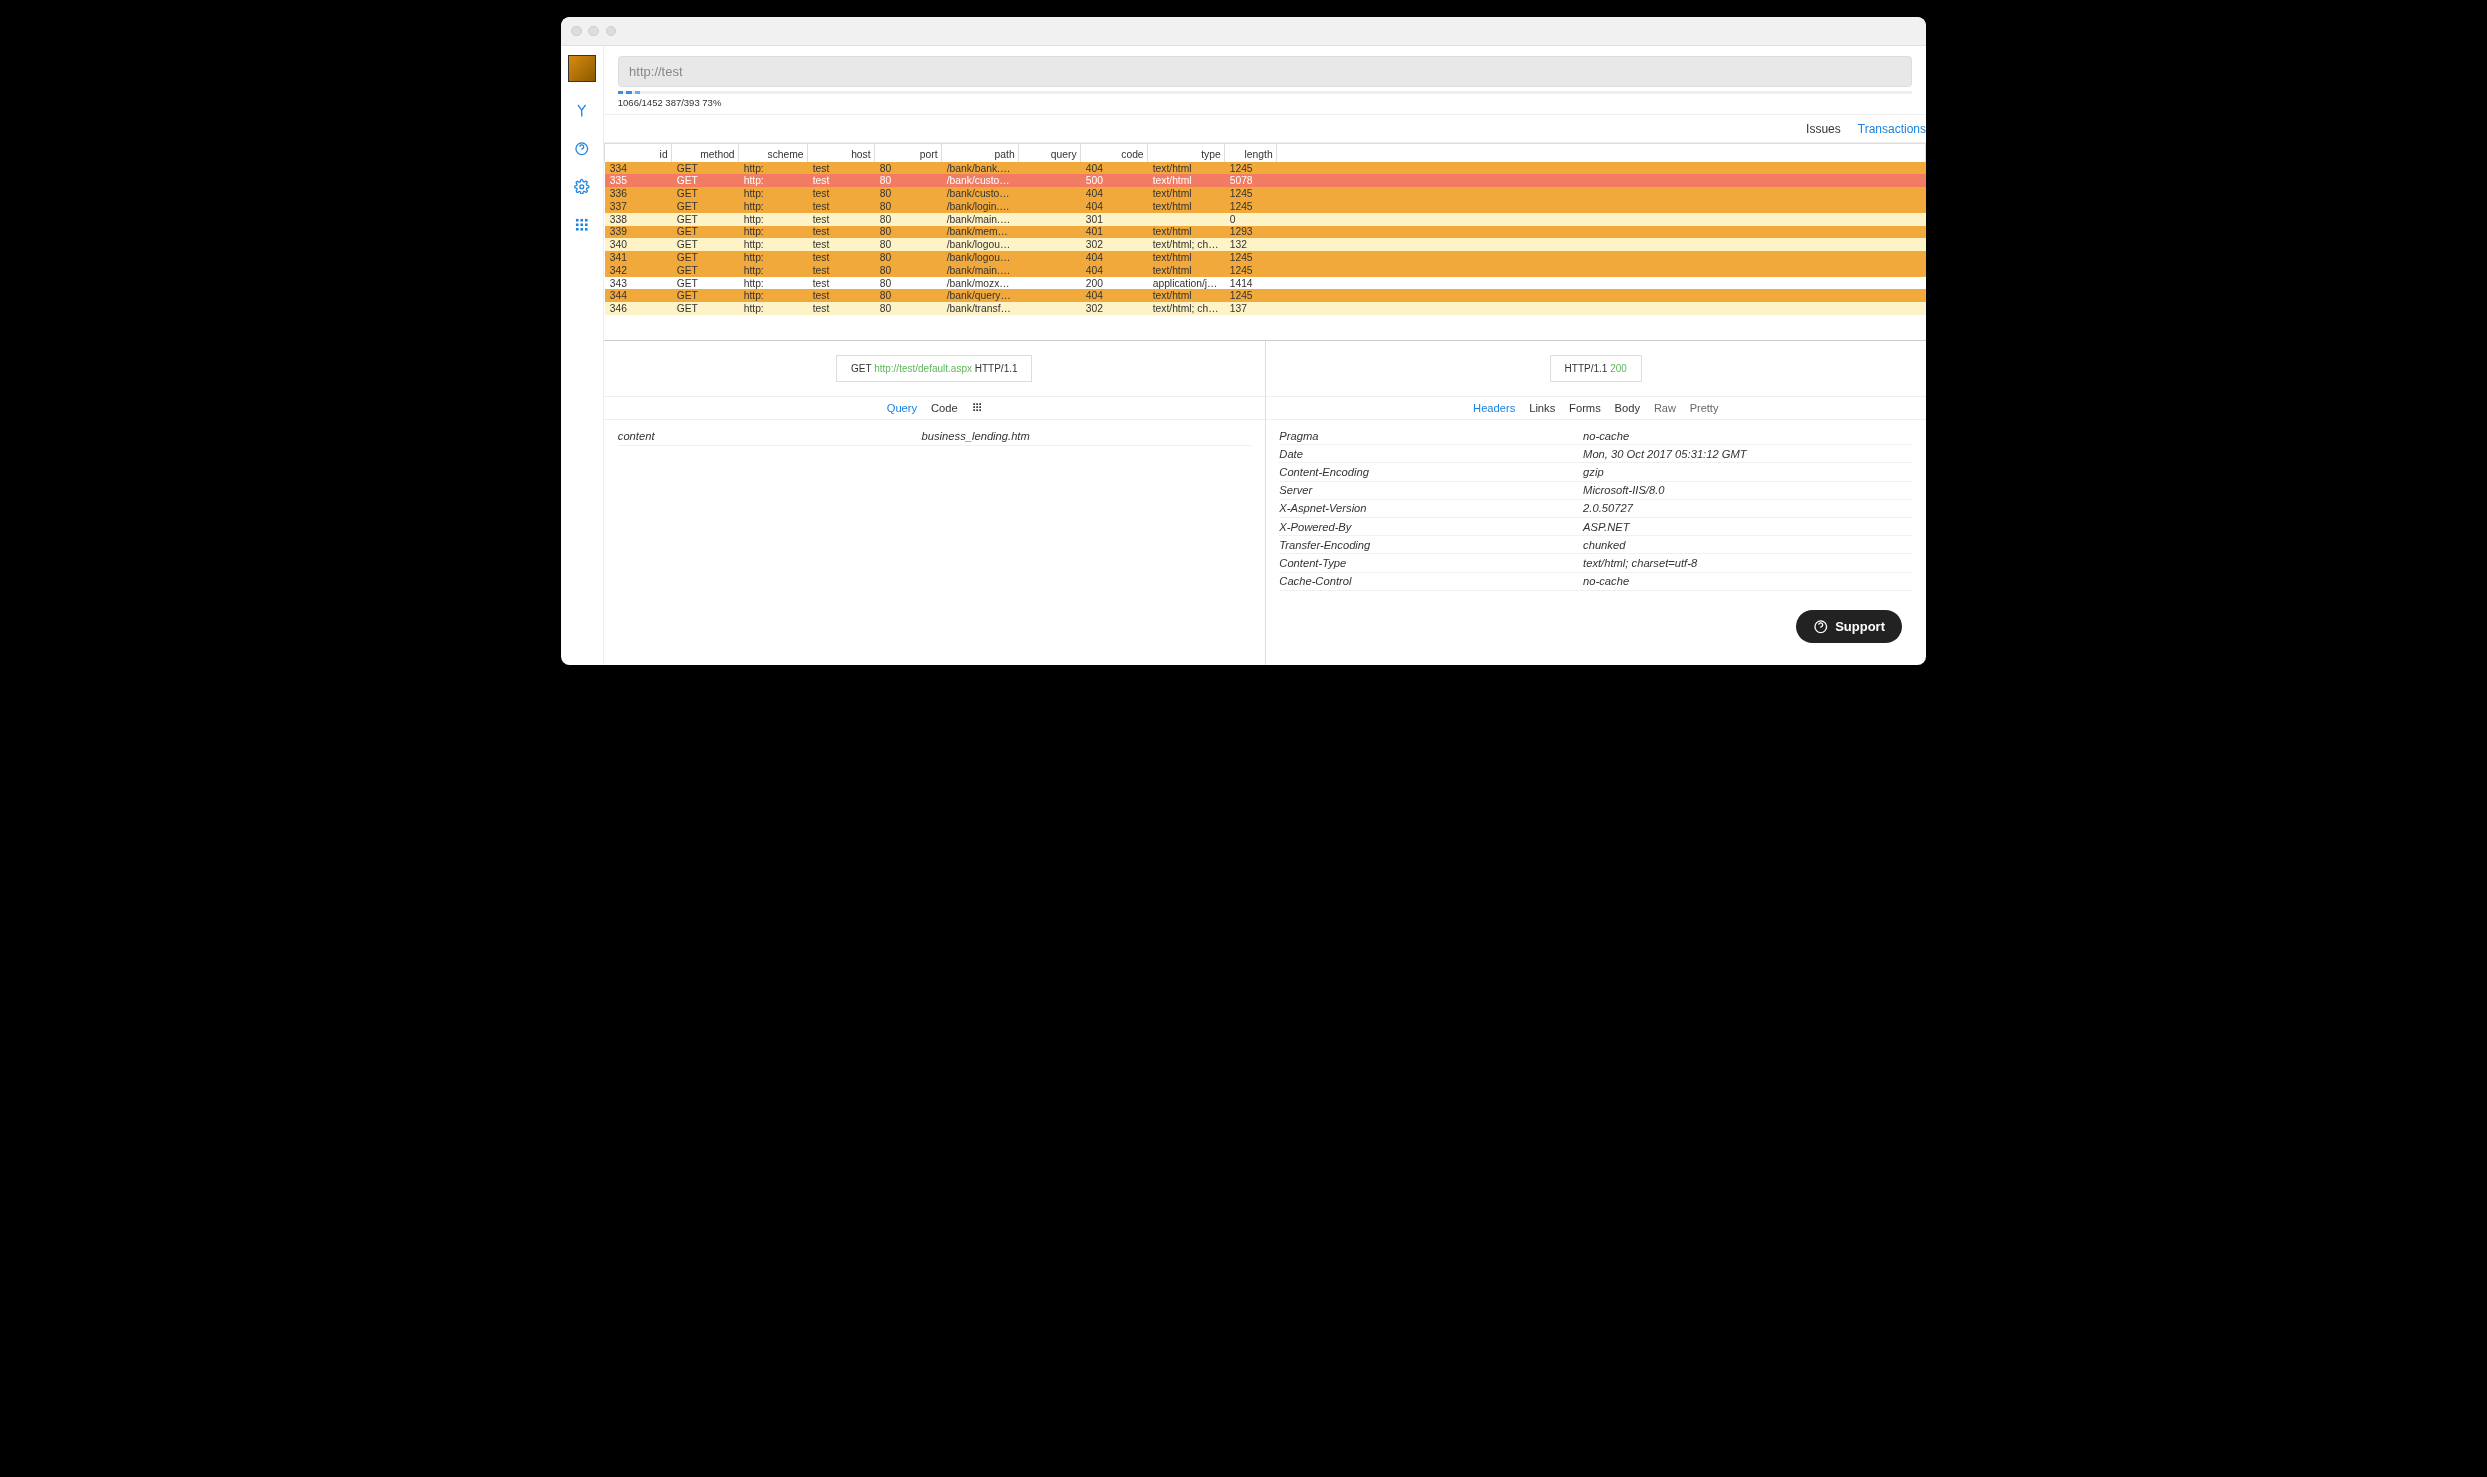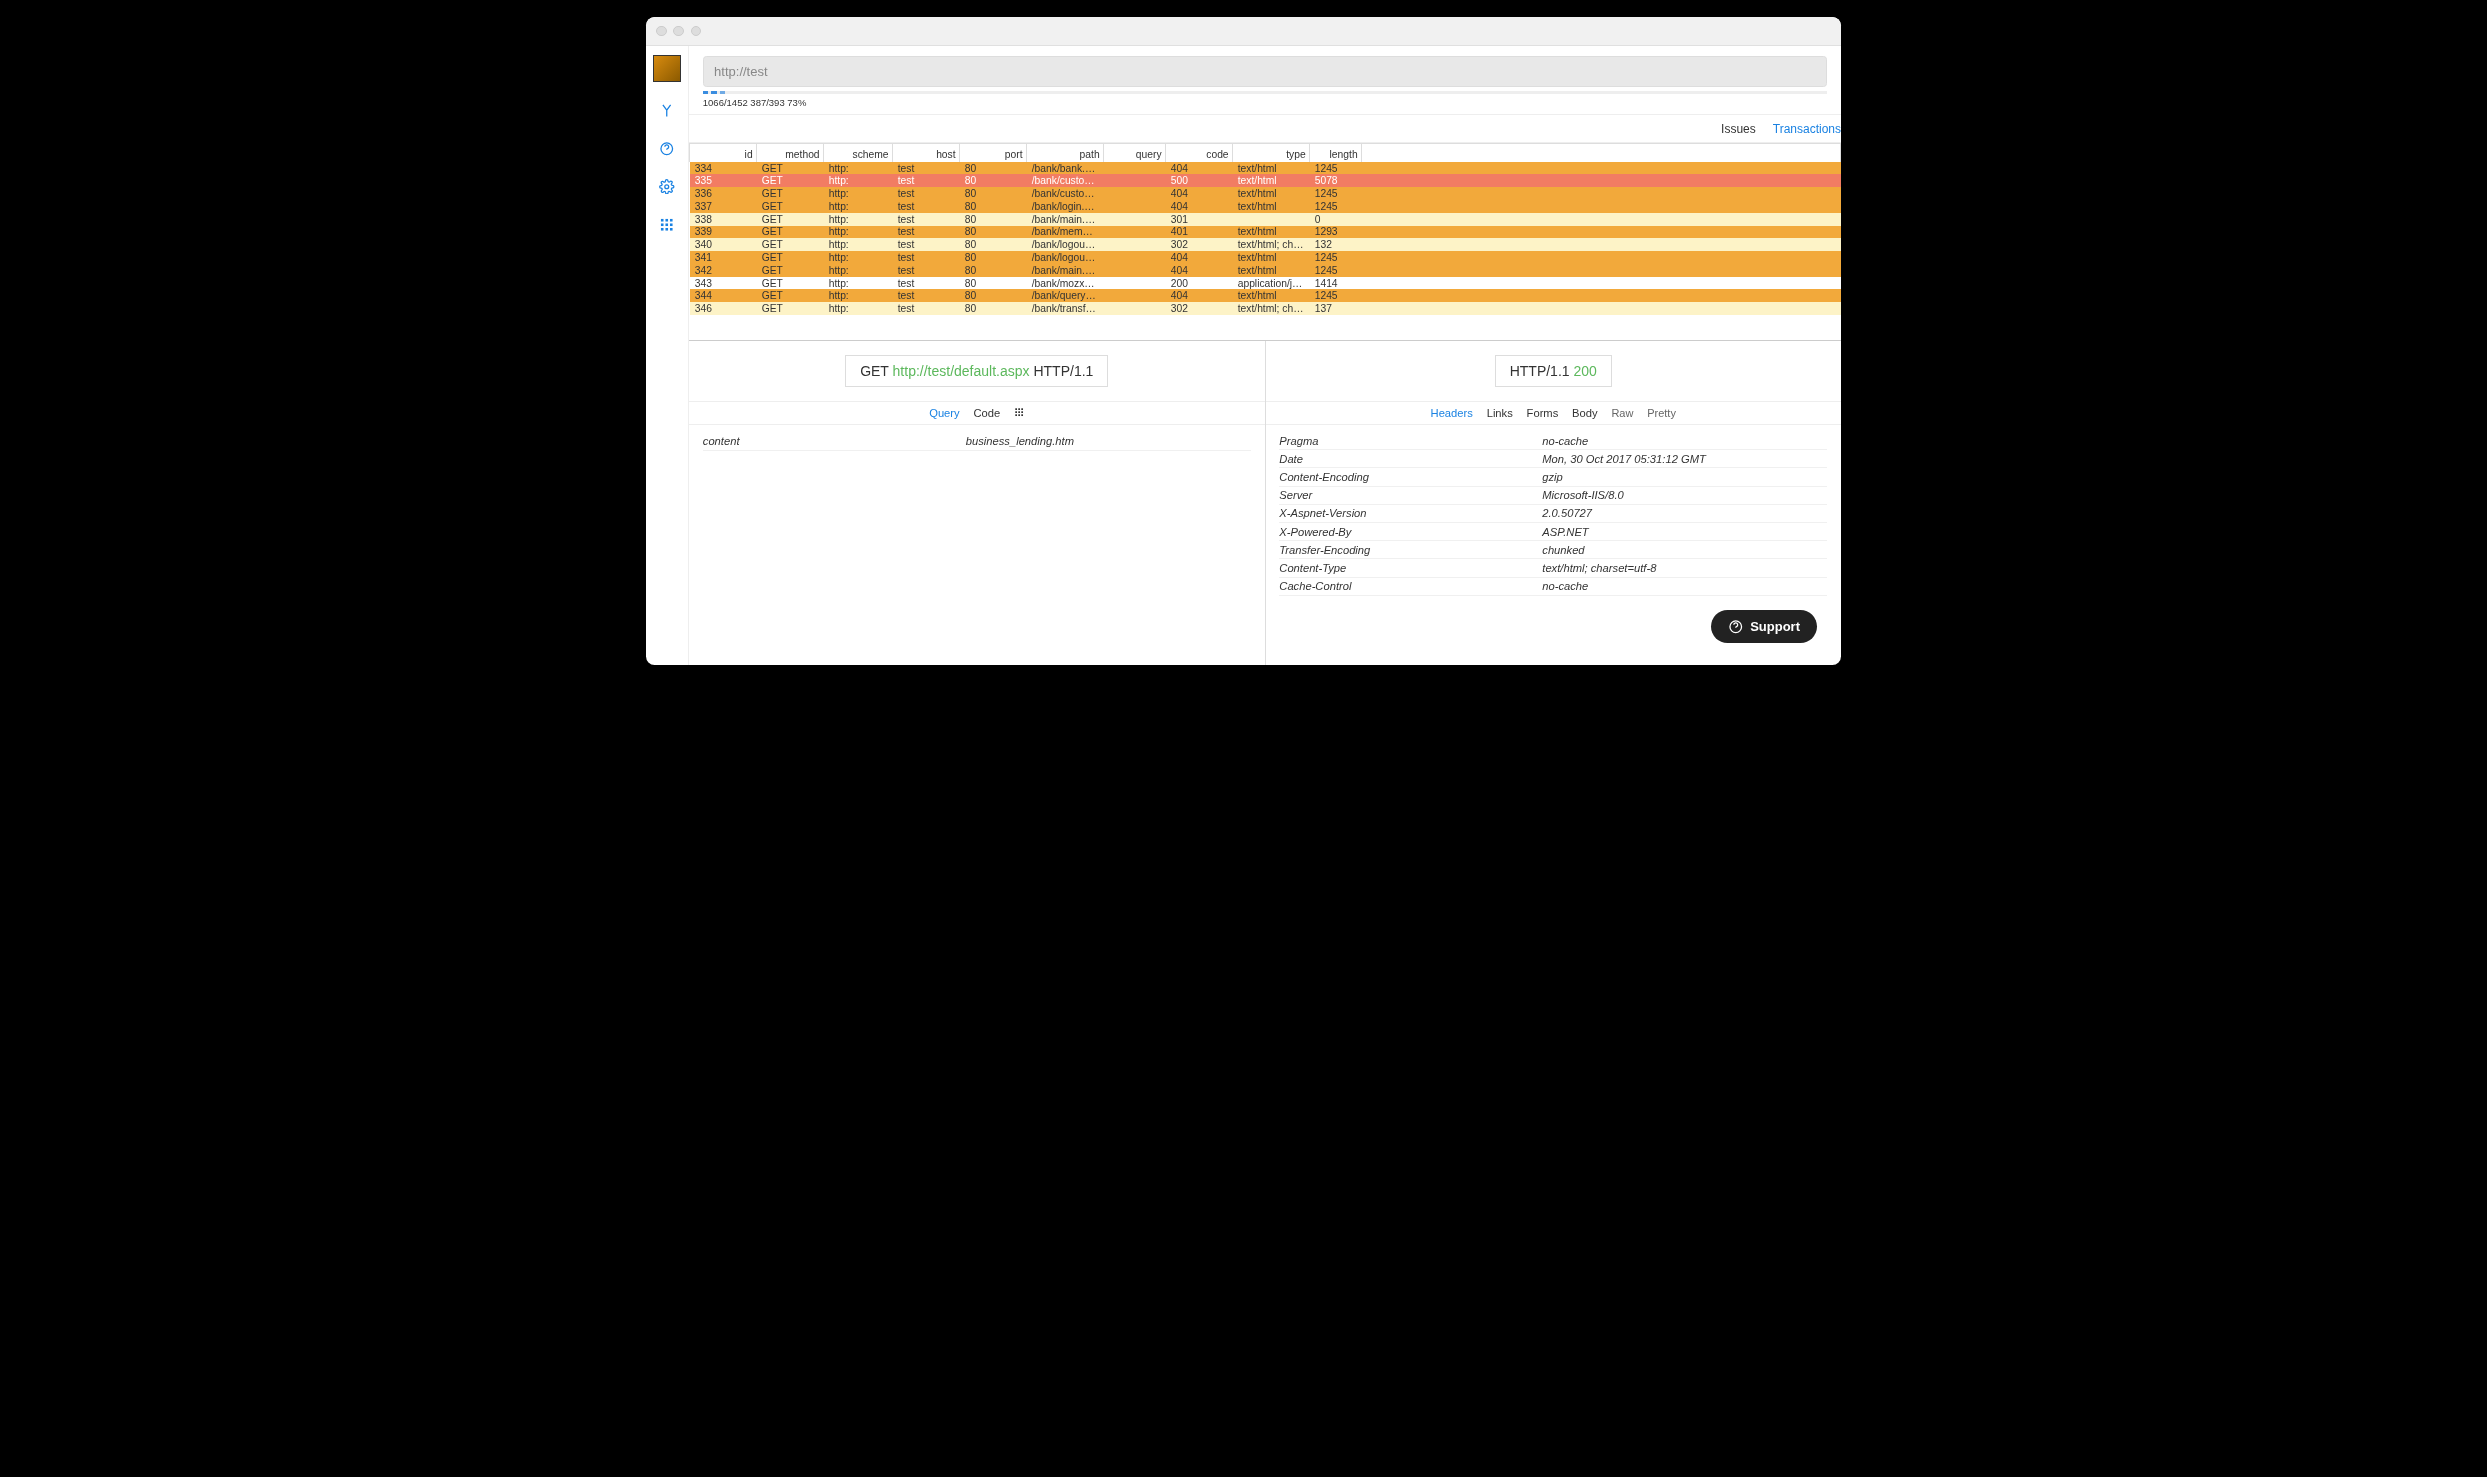--- a/index.html
+++ b/index.html
@@ -1,17 +1,17 @@
 <!DOCTYPE html>
 <html style="font-size:13.8px"><head>
 <meta charset="utf-8">
 <style>
   * { box-sizing: border-box; margin: 0; padding: 0; }
   body { background: #000; font-family: -apple-system, Helvetica, Arial, sans-serif; font-size: 11.2px; color: #333; display:flex; align-items:flex-start; justify-content:center; padding:17px; }
-  .window { width: 1195px; background: #fff; border-radius: 8.6px; overflow: hidden; box-shadow: 0 8.6px 34px rgba(0,0,0,0.5); }
+  .window { width: 1365px; background: #fff; border-radius: 8.6px; overflow: hidden; box-shadow: 0 8.6px 34px rgba(0,0,0,0.5); }
   .titlebar { height: 29px; background: #f1f1f1; display:flex; align-items:center; padding:0 10.3px; gap:6.9px; border-bottom:0.9px solid #e0e0e0;}
   .tl-dot { width:10.3px; height:10.3px; border-radius:50%; background:#ddd; border:0.9px solid #ccc;}
   .content { display:flex; height: 619px; }
   .sidebar { width: 43px; border-right:0.9px solid #eee; display:flex; flex-direction:column; align-items:center; padding-top:8.6px; gap:19px;}
   .avatar { width:27.5px; height:27.5px; background:linear-gradient(135deg,#d88b0f,#8b5a00); border:0.9px solid #333;}
   .side-icon { width:19px; height:19px; display:flex; align-items:center; justify-content:center; color:#1a82e2; }
   .main { flex:1; display:flex; flex-direction:column; overflow:hidden; }
   .urlbar-wrap { padding: 10.3px 13.8px 3.4px 13.8px; }
   .urlbar { width:100%; height:31px; background:#e8e8e8; border:0.9px solid #ddd; border-radius:3.4px; padding:0 10.3px; font-size:13px; color:#888; display:flex; align-items:center; }
   .progress-wrap { padding: 0 13.8px 5.2px 13.8px; }
@@ -28,21 +28,21 @@
   table.tx th { background:#fff; text-align:right; font-weight:normal; border:0.9px solid #ddd; padding:2.6px 3.4px; position:sticky; top:2px;}
   table.tx td { padding:0.9px 5.2px; white-space:nowrap; overflow:hidden; text-overflow:ellipsis;}
   .row-orange td { background:#f2a93b; }
   .row-red td { background:#f27c63; color:#fff; }
   .row-lightyellow td { background:#fdf3c7; }
   .row-white td { background:#fff; }
   .detail { flex:1; display:flex; overflow:hidden;}
   .pane { flex:1; display:flex; flex-direction:column; overflow:hidden;}
   .pane + .pane { border-left:0.9px solid #ddd;}
   .pane-head { display:flex; justify-content:center; padding:13.8px 0;}
-  .pane-head-box { border:0.9px solid #ddd; padding:6.9px 13.8px; font-size:14px; }
+  .pane-head-box { border:0.9px solid #ddd; padding:6.9px 13.8px; font-size:10px; }
   .green { color:#5cb85c;}
   .pane-tabs { display:flex; justify-content:center; gap:13.8px; padding:5.2px 0; border-top:0.9px solid #eee; border-bottom:0.9px solid #eee; font-size:11.2px;}
   .pane-tabs .active { color:#1a82e2;}
   .pane-tabs .sub { font-size:11px; color:#666;}
   .kv-list { padding:6.9px 13.8px; overflow-y:auto; flex:1;font-style:italic;}
   .kv-row { display:flex; padding:2.6px 0; border-bottom:0.9px solid #f0f0f0; font-size:11.2px;}
   .kv-row .k { flex:0 0 48%; }
   .kv-row .v { flex:1; }
   .support-btn { position:absolute; right:24px; bottom:22.4px; background:#222; color:#fff; border-radius:20.6px; padding:8.6px 17px; display:flex; align-items:flex-start; gap:6.9px; font-size:13px; font-weight:600;}
   .rel { position:relative;}

